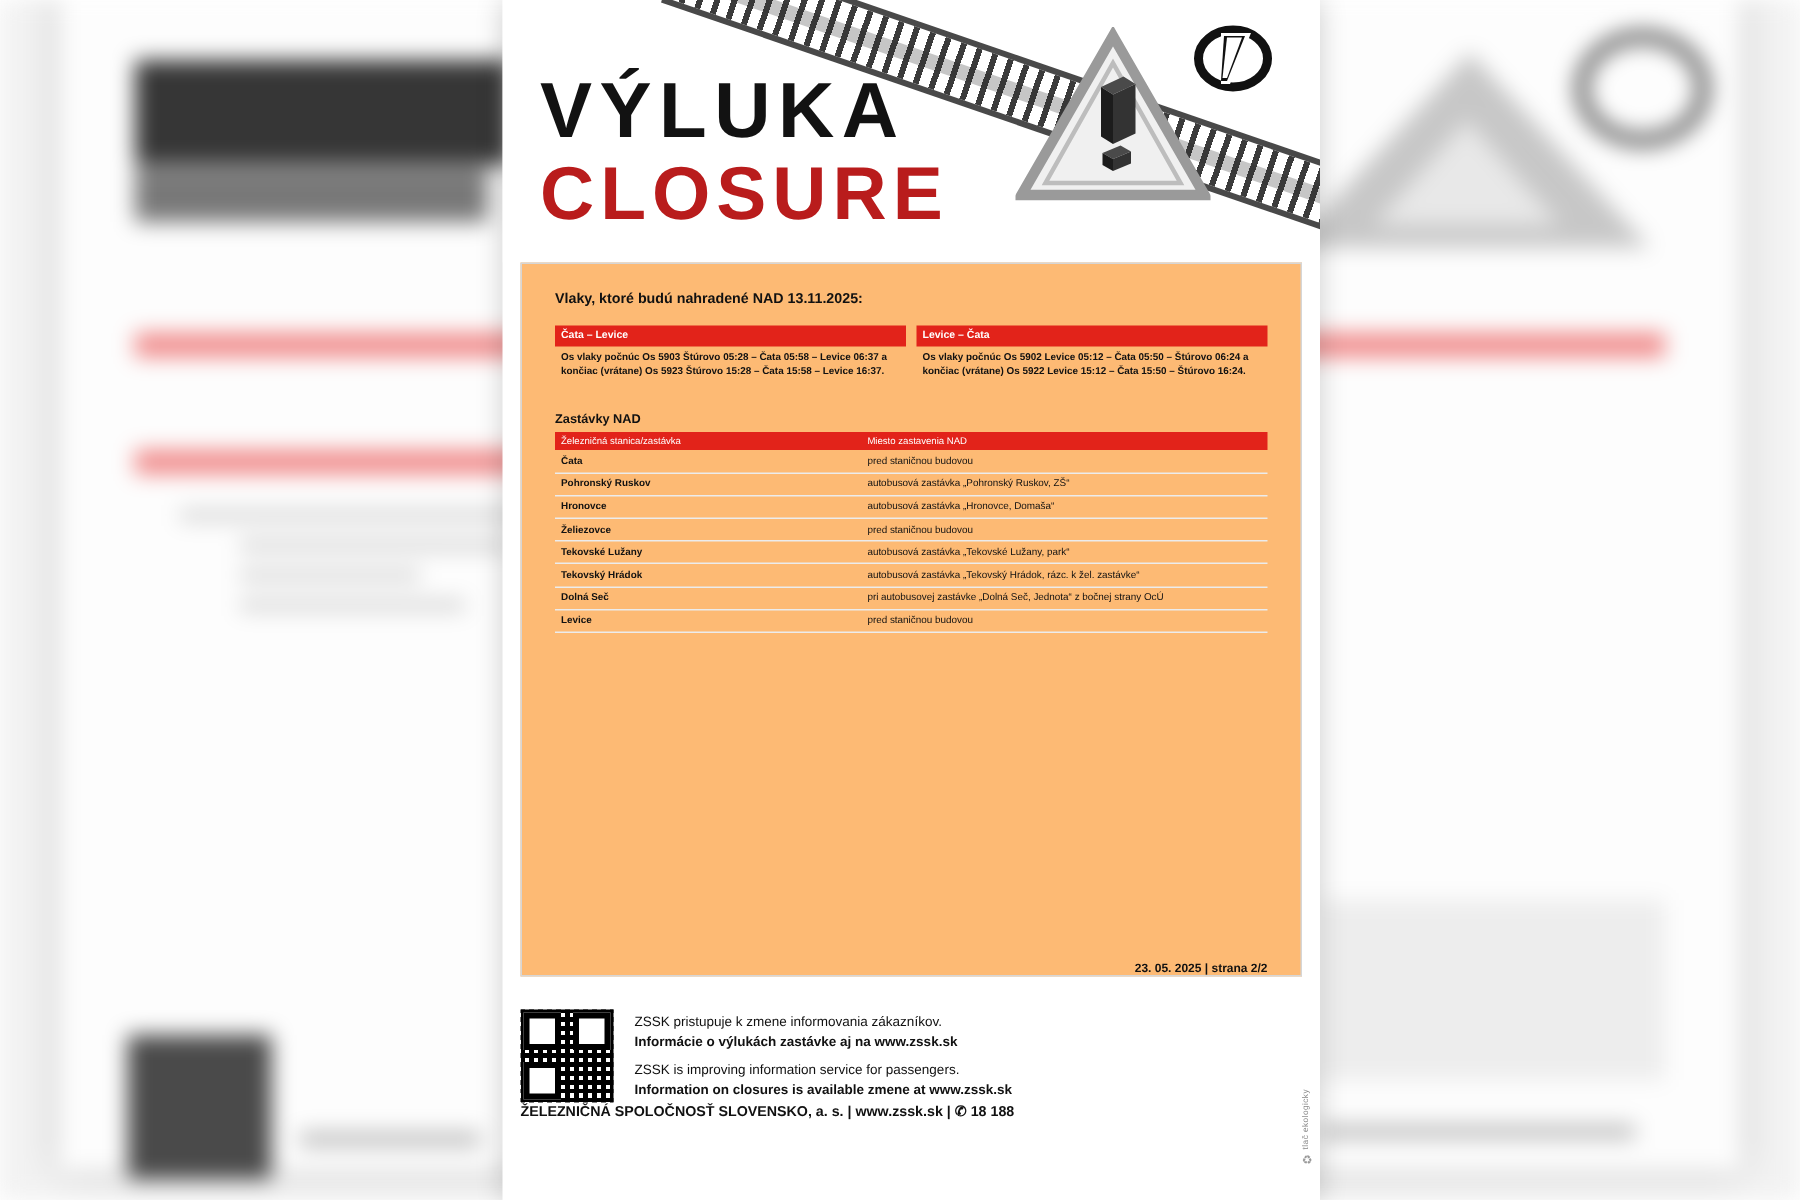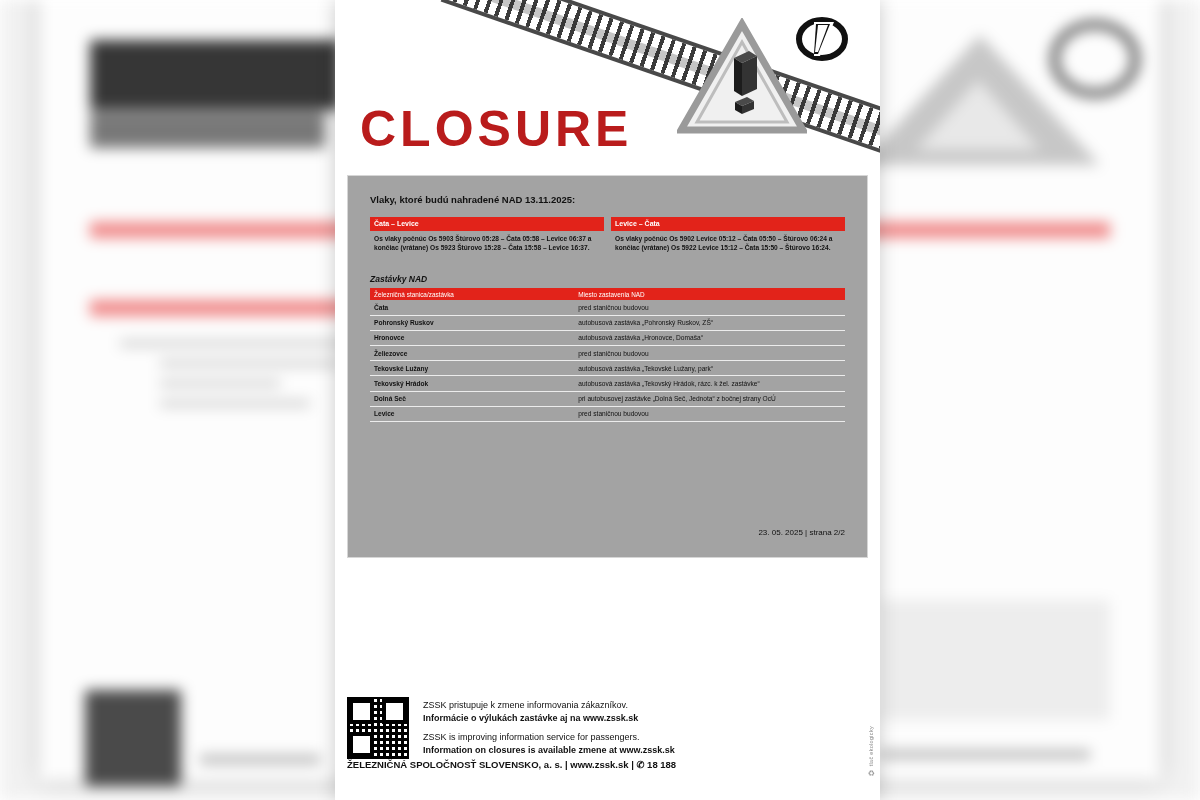--- a/index.html
+++ b/index.html
@@ -154,23 +154,23 @@
     width: 56px;
     height: 46px;
   }
 
   
   .card {
     position: absolute;
     left: 12px;
     top: 175px;
     width: 521px;
-    height: 383px;
+    height: 476px;
     border: 1px solid #d6d6d6;
-    background: #a3a3a3;
+    background: #fdba74;
     box-sizing: border-box;
     padding: 18px 22px;
   }
   .card-intro {
     font-size: 9.5px;
     font-weight: bold;
     color: #111;
     margin-bottom: 12px;
   }
 
@@ -190,21 +190,20 @@
     color: #111;
     padding: 4px 4px 0 4px;
     font-weight: bold;
   }
 
   .sect-title {
     font-size: 8.5px;
     font-weight: bold;
     color: #111;
     margin: 22px 0 4px 0;
-    font-style: italic;
   }
   table.stops {
     width: 100%;
     border-collapse: collapse;
     font-size: 6.6px;
   }
   table.stops thead th {
     background: #e2231a;
     color: #fff;
     text-align: left;
@@ -218,31 +217,31 @@
     border-bottom: 1px solid #ececec;
     vertical-align: top;
   }
   table.stops tbody td.st {
     font-weight: bold;
     width: 43%;
   }
   .card-footer {
     position: absolute;
     right: 22px;
-    bottom: 20px;
+    bottom: 0;
     font-size: 8px;
     color: #111;
-    font-weight: normal;
+    font-weight: bold;
   }
 
   
   .bottom {
     position: absolute;
     left: 12px;
-    top: 697px;
+    top: 673px;
     width: 521px;
   }
   .bottom-row { display: flex; gap: 14px; align-items: flex-start; }
   .qr {
     width: 62px; height: 62px;
     flex: 0 0 62px;
     background:
       repeating-linear-gradient(90deg,#000 0 3px,#fff 3px 6px),
       repeating-linear-gradient(0deg,#000 0 3px,#fff 3px 6px);
     background-blend-mode: multiply;
@@ -308,20 +307,21 @@
   <div class="bg-txt" style="left:880px; top:750px; width:210px;"></div>
   <div class="bg-txt" style="left:200px; top:755px; width:120px;"></div>
 </div>
 
 <div class="doc">
 
   <div class="doc-header">
     <div class="rail2"></div>
     <div class="rail"></div>
 
+    <div class="title-vyluka">VÝLUKA</div>
     <div class="title-closure">CLOSURE</div>
 
     <svg class="warn" viewBox="0 0 130 118">
       <polygon points="65,6 126,112 4,112" fill="#f0f0f0" stroke="#9a9a9a" stroke-width="7"></polygon>
       <polygon points="65,24 110,104 20,104" fill="none" stroke="#bdbdbd" stroke-width="3"></polygon>
       <g>
         <polygon points="57,40 72,33 80,38 65,45" fill="#4a4a4a"></polygon>
         <polygon points="57,40 65,45 65,78 57,73" fill="#1c1c1c"></polygon>
         <polygon points="65,45 80,38 80,71 65,78" fill="#333333"></polygon>
         <polygon points="58,84 70,79 77,83 65,88" fill="#4a4a4a"></polygon>

